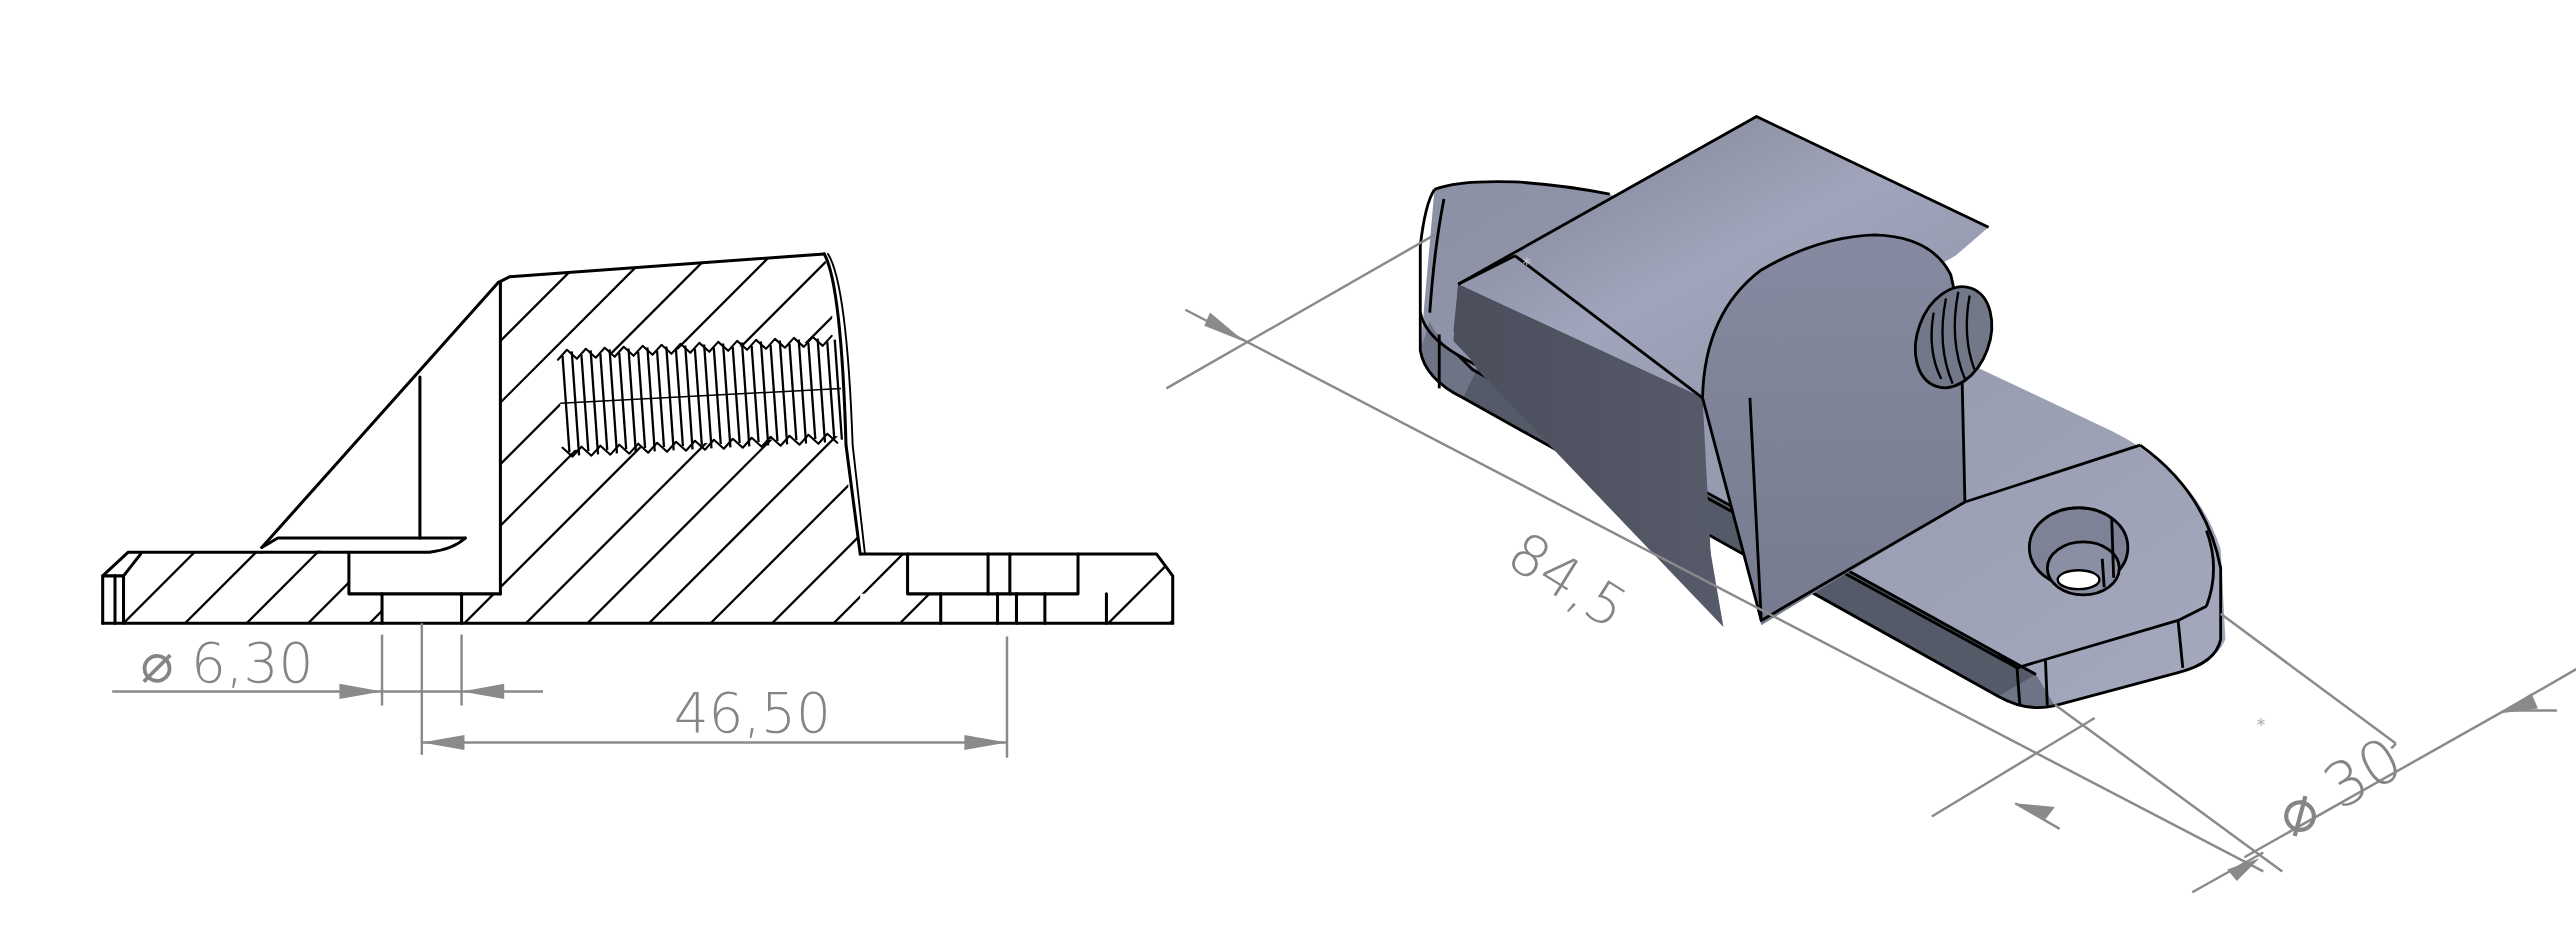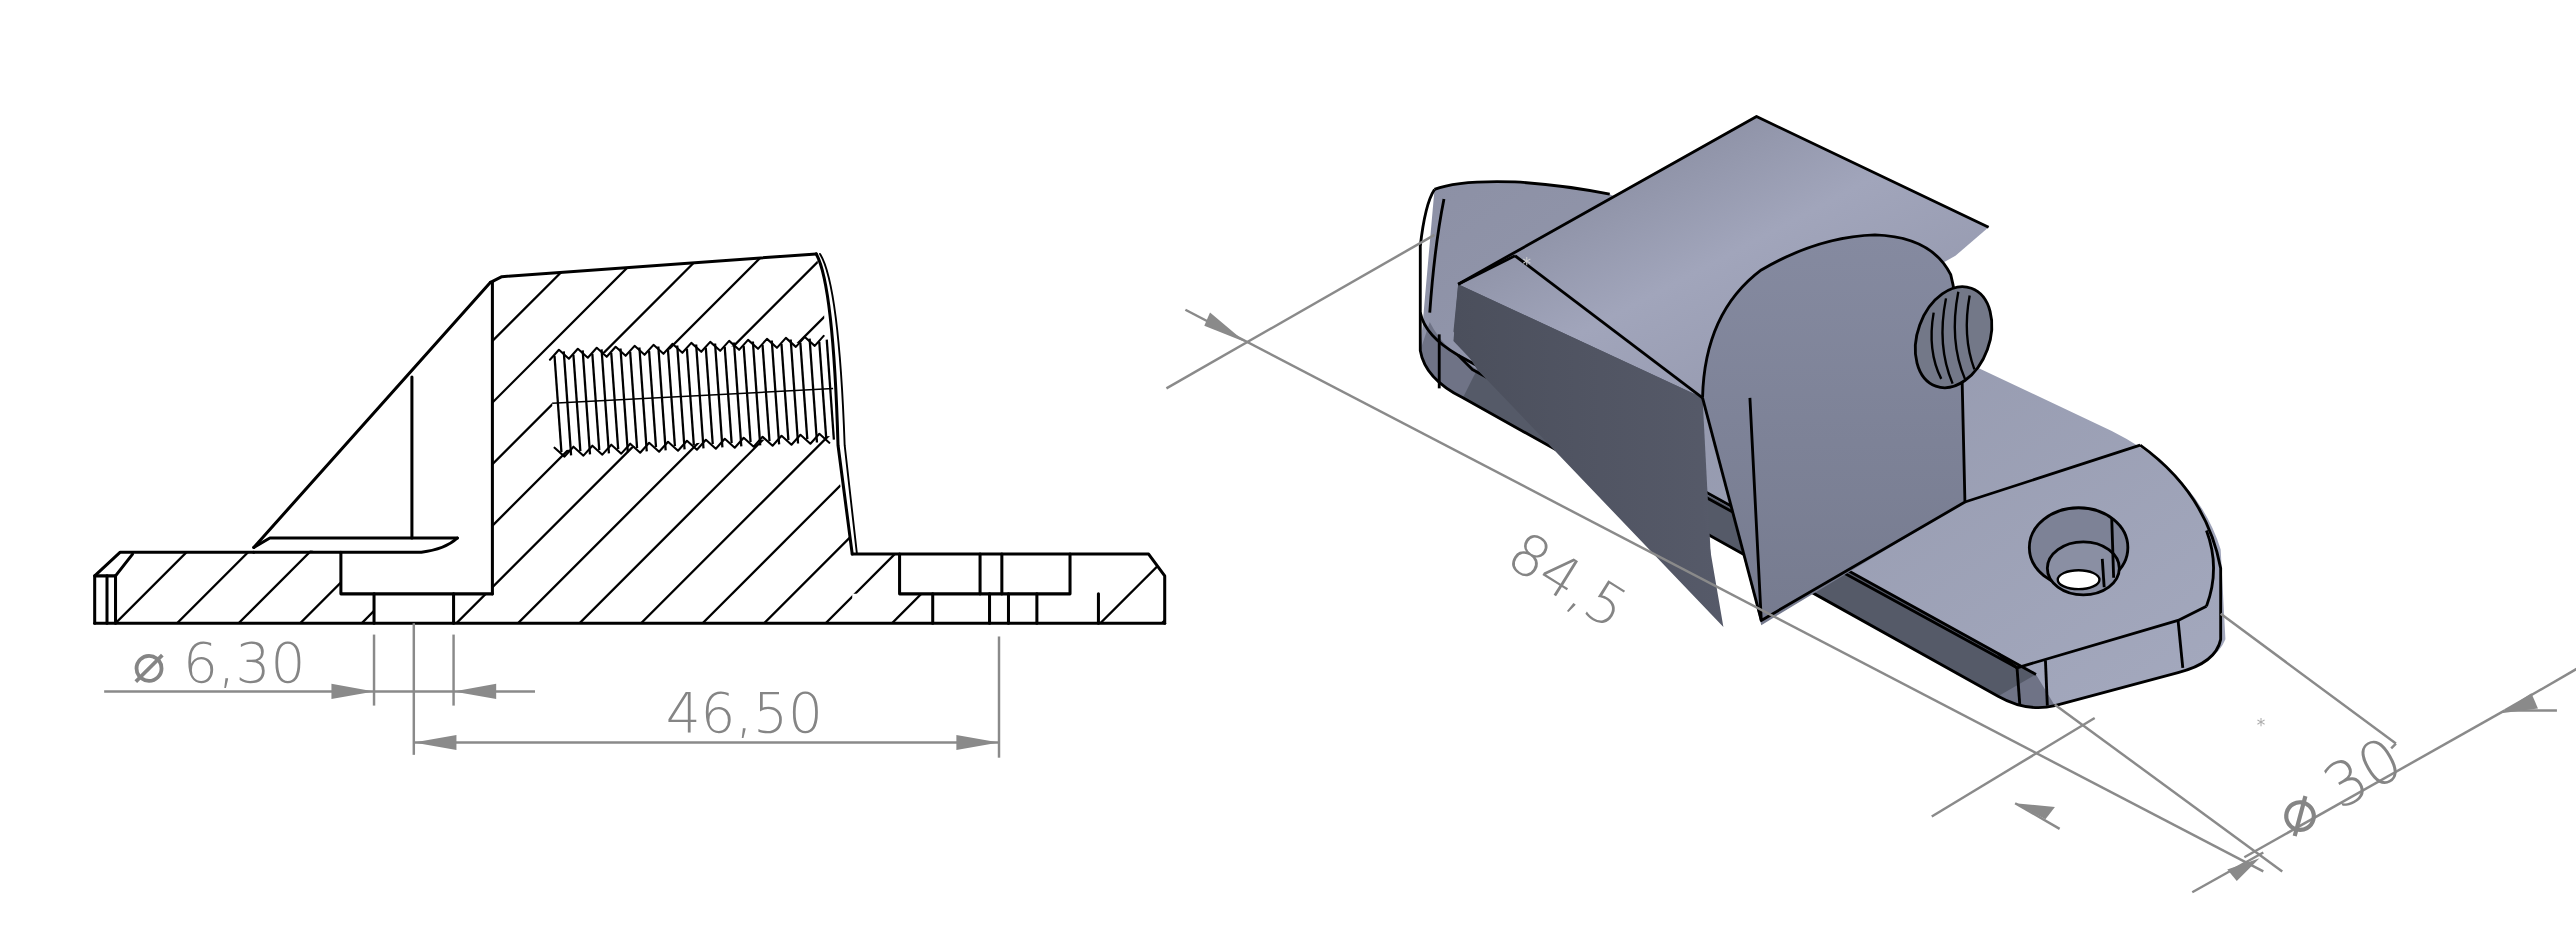--- a/index.html
+++ b/index.html
@@ -1,19 +1,19 @@
 <!DOCTYPE html>
 <html style="font-size:15px"><head>
 <meta charset="utf-8">
 <style>
   html, body { margin: 0; padding: 0; background: #ffffff; }
   body { width: 2576px; height: 951px; position: relative; overflow: hidden;
          font-family: "DejaVu Sans", "Liberation Sans", sans-serif; }
   .view { position: absolute; top: 0; }
-  #section-view { left: 0; width: 1231px; height: 825px; }
+  #section-view { left: 8px; width: 1231px; height: 825px; }
   #iso-view { left: 1136px; width: 1440px; height: 951px; }
   svg { position: absolute; left: 0; top: 0; }
   .edge { fill: none; stroke: #000; stroke-width: 3.2; stroke-linejoin: round; stroke-linecap: round; }
   .hatch { stroke: #000; stroke-width: 2.4; }
   .dim { stroke: #8a8a8a; stroke-width: 2.6; fill: none; }
   .arrow { fill: #8a8a8a; }
   .dim-text { fill: #858585; font-family: "DejaVu Sans", "Liberation Sans", sans-serif; font-weight: 300; }
   .iso-edge { fill: none; stroke: #000; stroke-width: 3; stroke-linejoin: round; }
 </style>
 </head>

